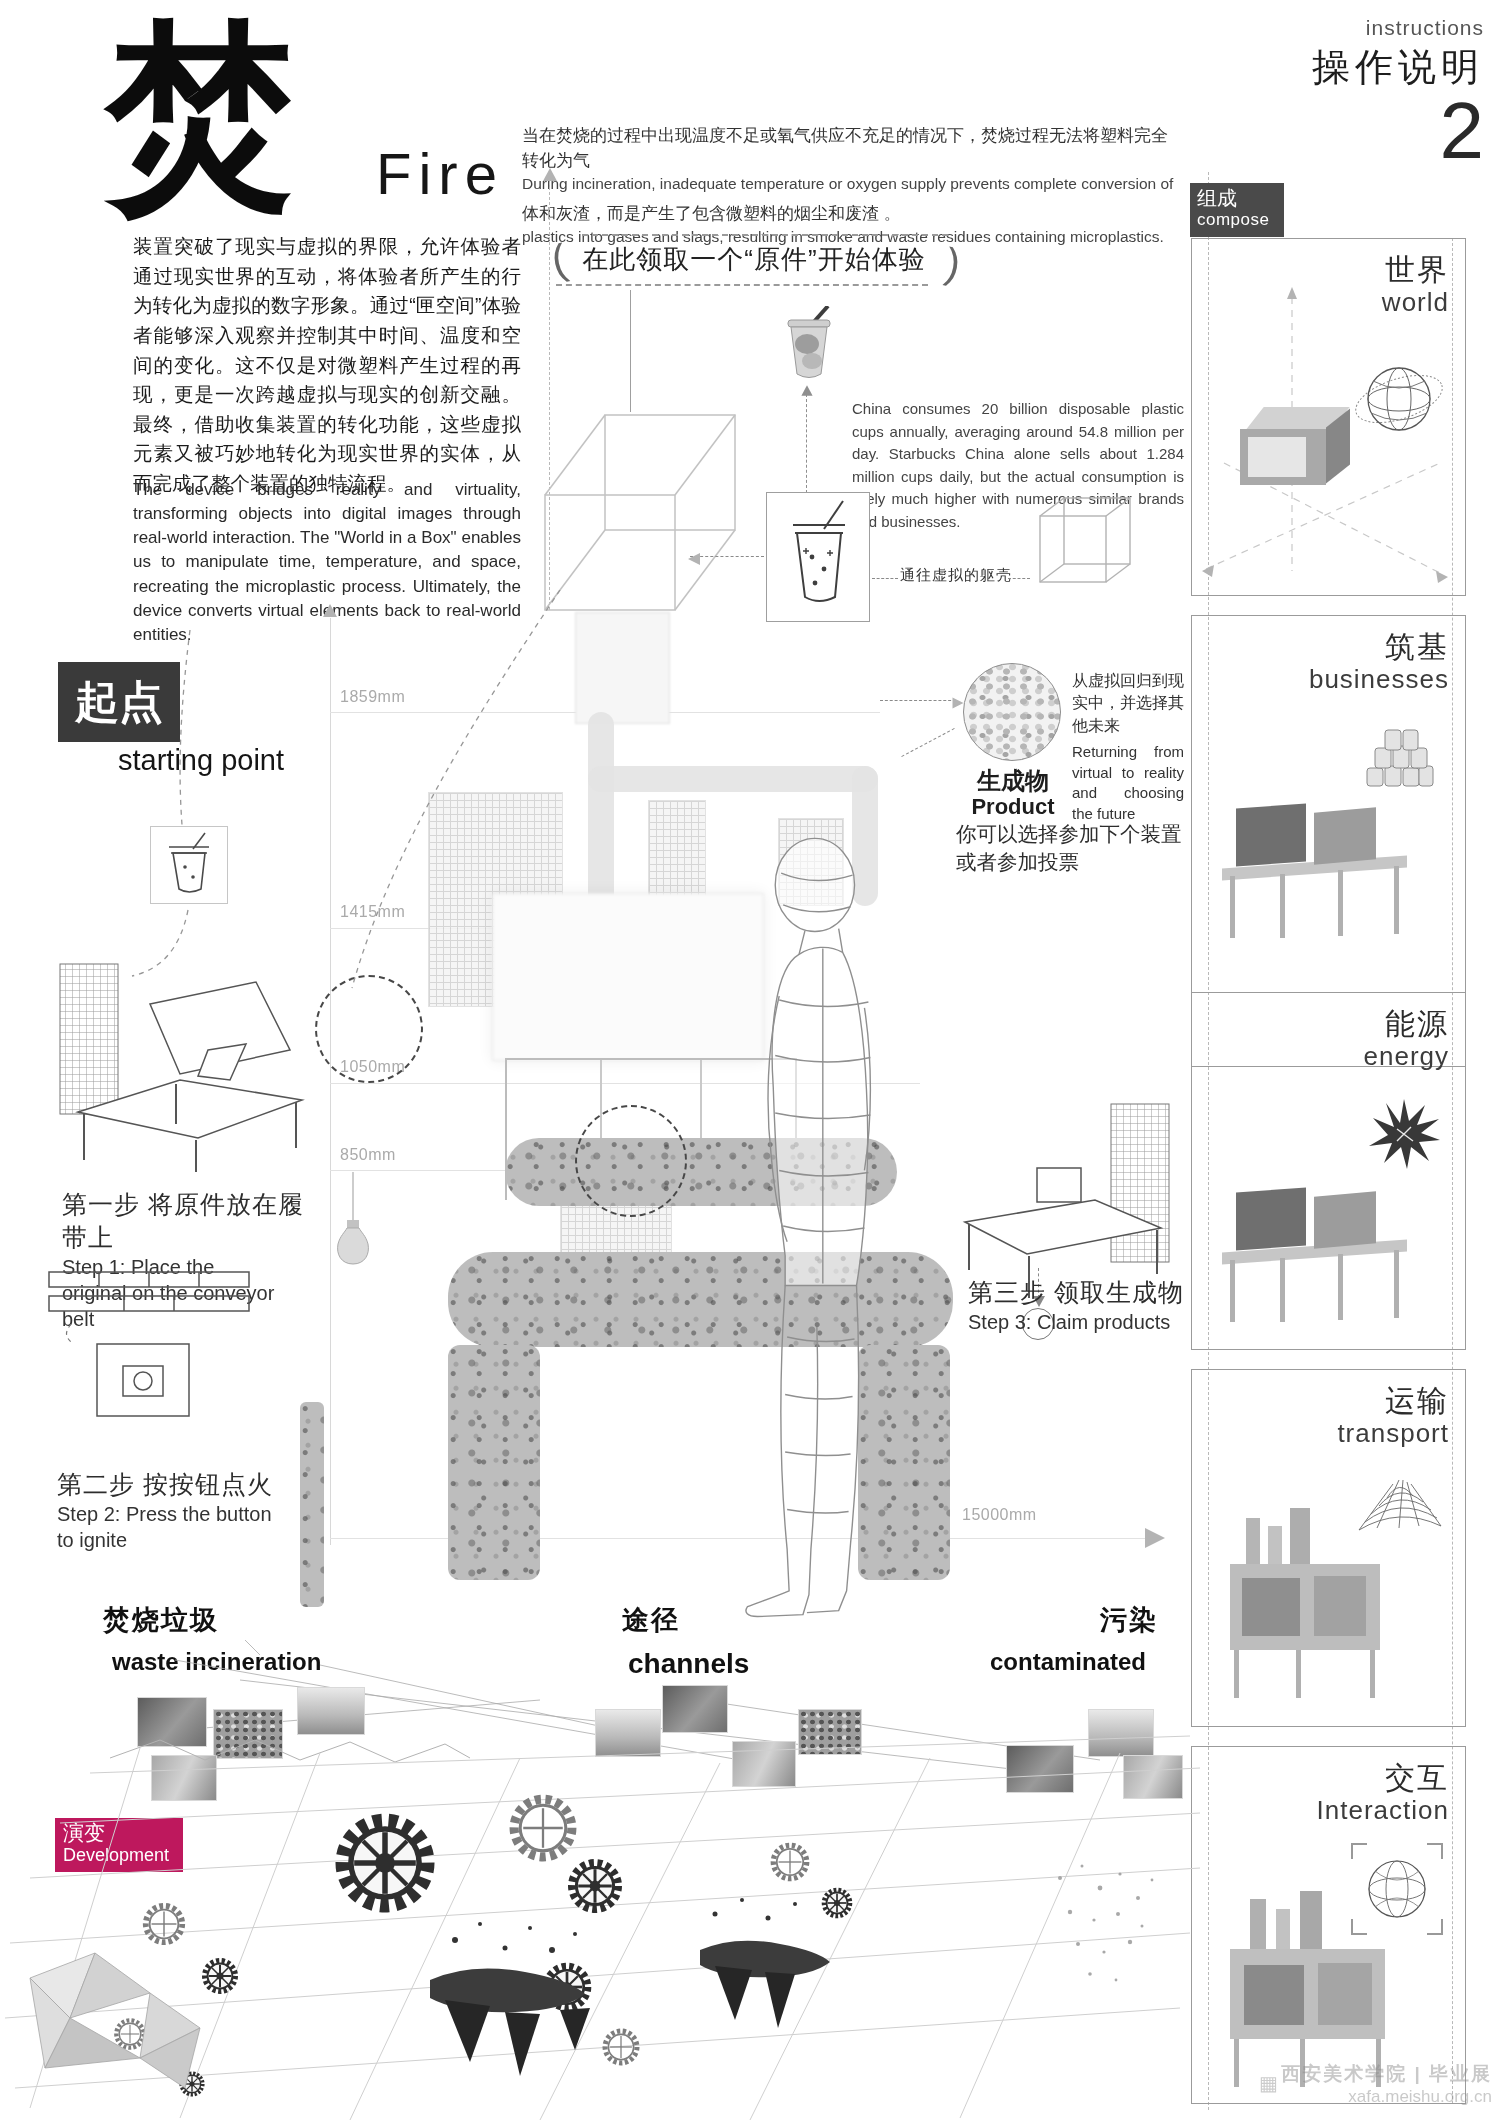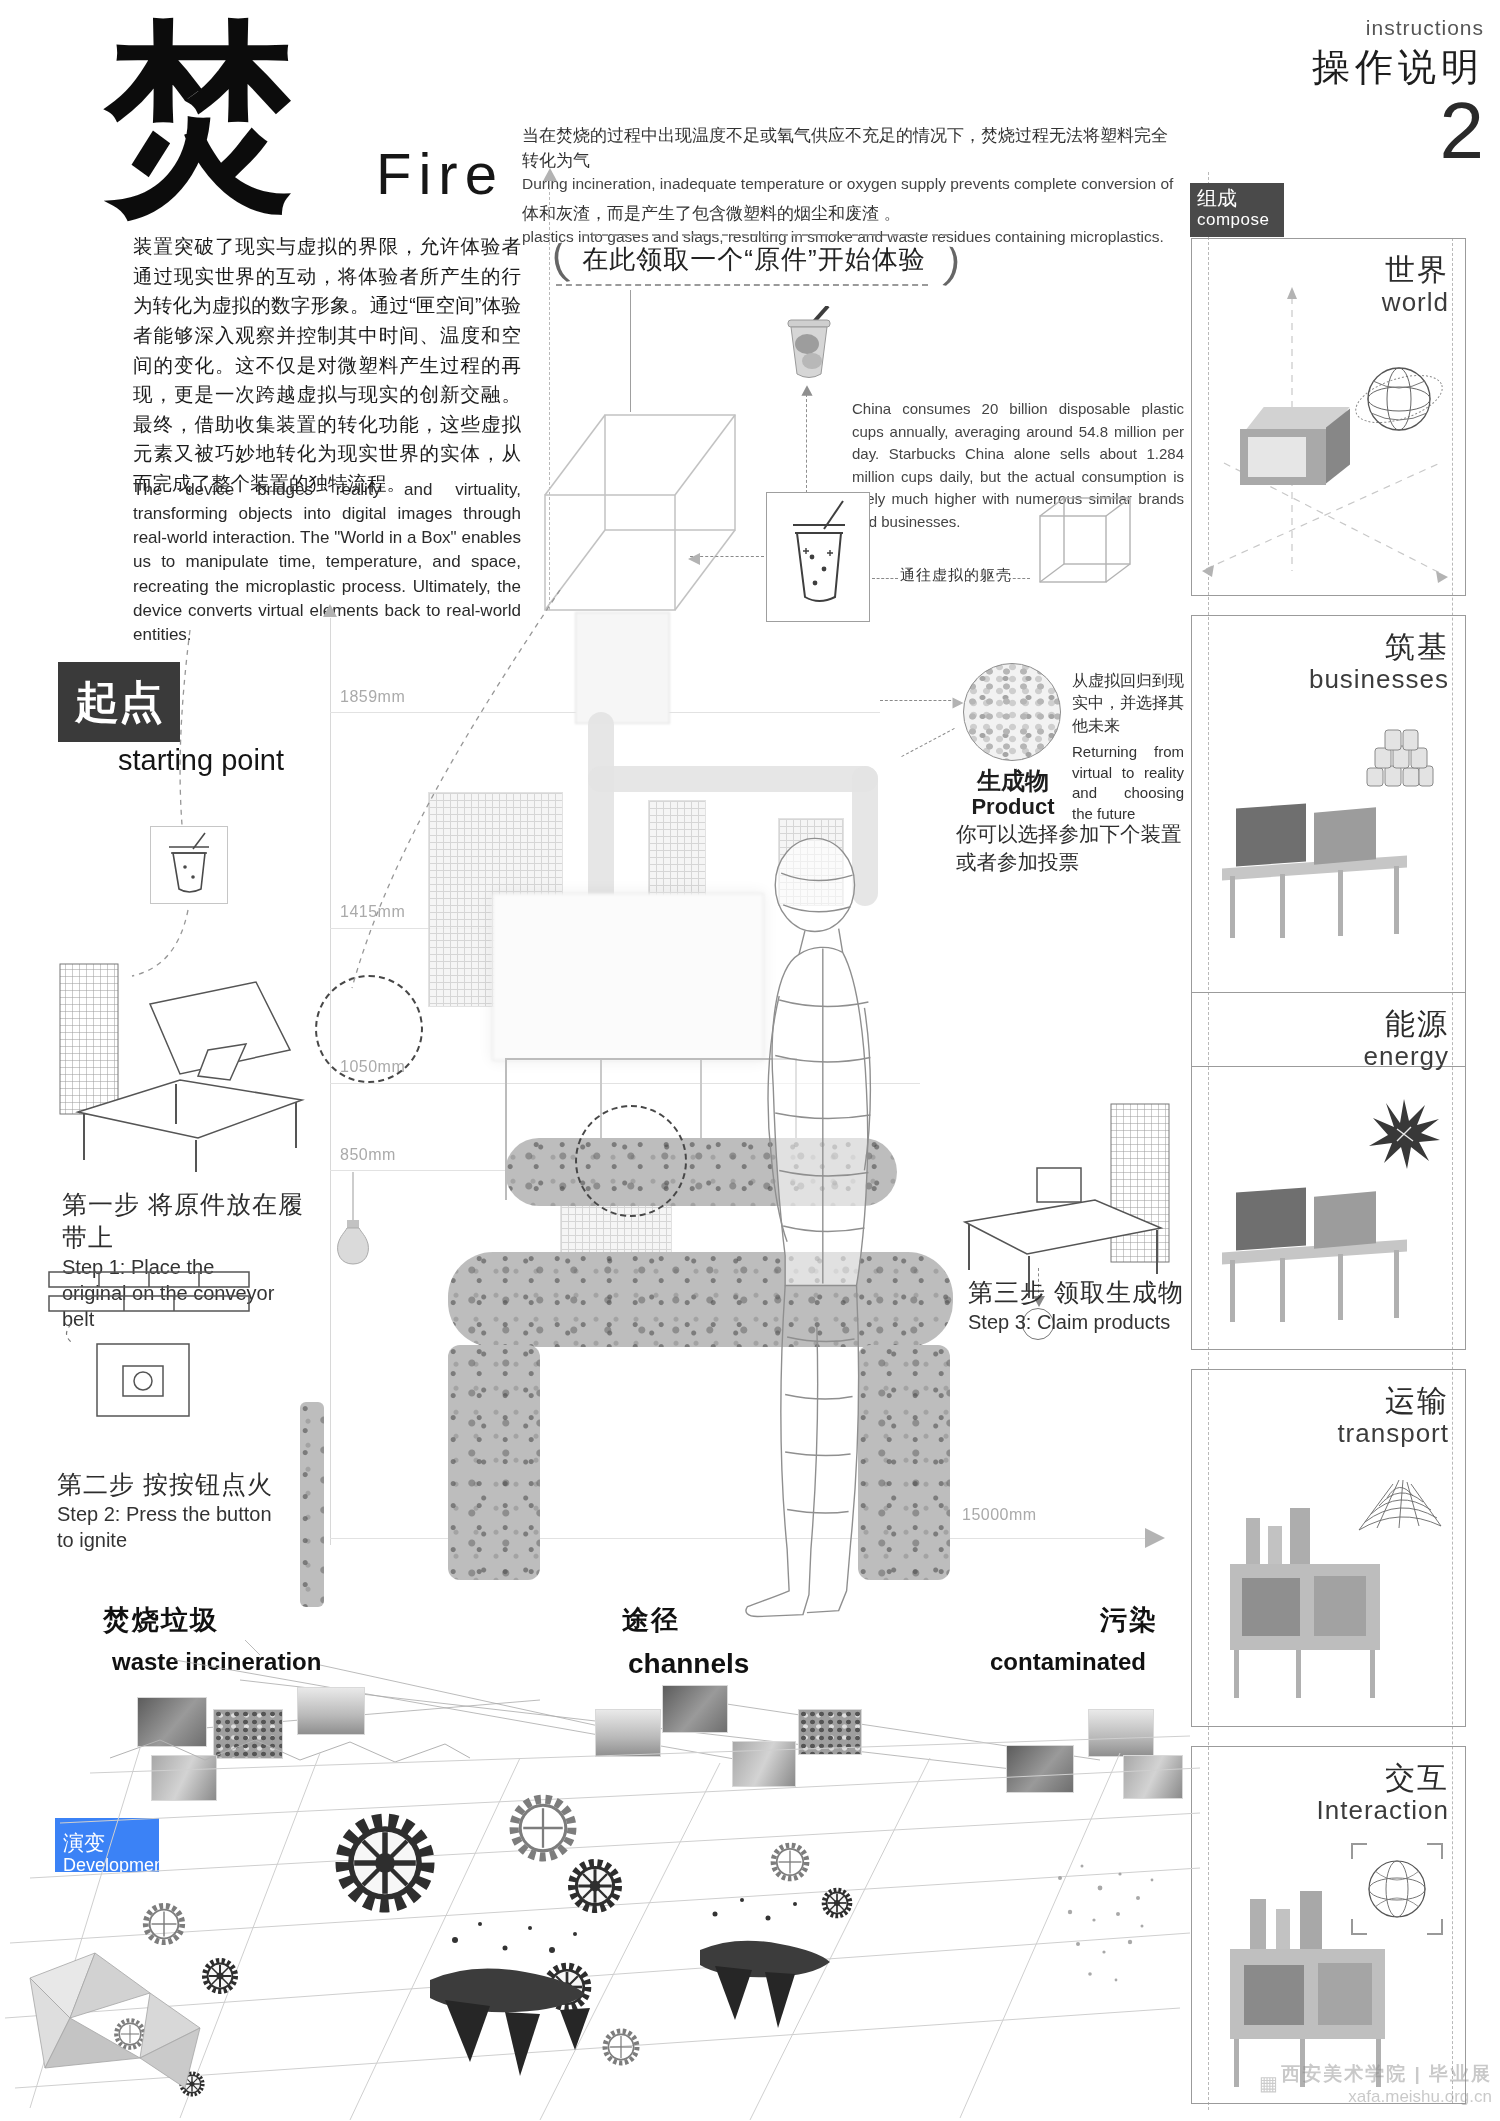--- a/index.html
+++ b/index.html
@@ -475,21 +475,21 @@
   <div class="thumb t-smoke" style="left:298px;top:1688px;width:66px;height:46px"></div>
   <div class="thumb t-mid" style="left:152px;top:1756px;width:64px;height:44px"></div>
   <div class="thumb t-smoke" style="left:596px;top:1710px;width:64px;height:46px"></div>
   <div class="thumb t-dark" style="left:663px;top:1686px;width:64px;height:46px"></div>
   <div class="thumb t-mid" style="left:733px;top:1742px;width:62px;height:44px"></div>
   <div class="thumb t-mottle" style="left:799px;top:1710px;width:62px;height:44px"></div>
   <div class="thumb t-dark" style="left:1007px;top:1746px;width:66px;height:46px"></div>
   <div class="thumb t-smoke" style="left:1089px;top:1710px;width:64px;height:46px"></div>
   <div class="thumb t-mid" style="left:1124px;top:1756px;width:58px;height:42px"></div>
 
-  <div class="a" style="left:55px;top:1818px;width:104px;height:54px;background:#3b82f6;color:#fff;padding:13px 8px;line-height:1.15">
+  <div class="a" style="left:55px;top:1818px;width:128px;height:54px;background:#be185d;color:#fff;padding:3px 8px;line-height:1.15">
     <div style="font-size:21px">演变</div>
     <div style="font-size:18px">Development</div>
   </div>
 
   <svg class="a" style="left:0;top:1728px" width="1205" height="393" viewBox="0 0 1205 393">
     <defs>
       <symbol id="gear" viewBox="0 0 100 100">
         <circle cx="50" cy="50" r="38" fill="none" stroke="#2e2e2e" stroke-width="14" stroke-dasharray="8 6"></circle>
         <circle cx="50" cy="50" r="31" fill="#f7f7f7" stroke="#2e2e2e" stroke-width="5"></circle>
         <line x1="50" y1="22" x2="50" y2="78" stroke="#2e2e2e" stroke-width="5"></line>

